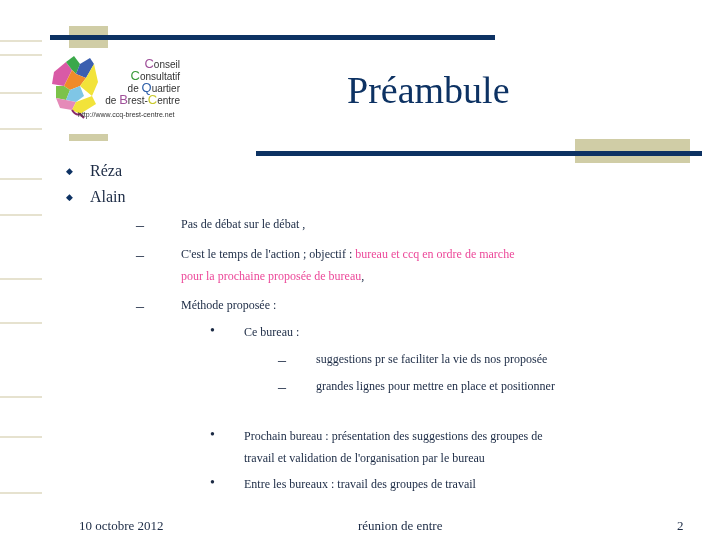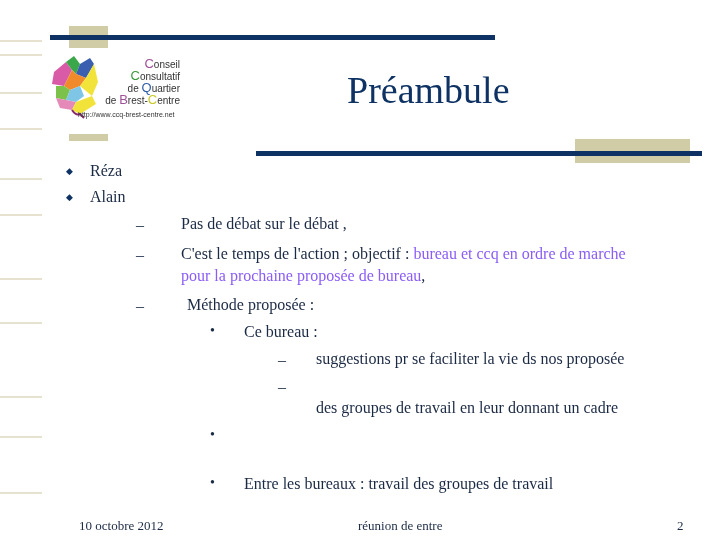--- a/index.html
+++ b/index.html
@@ -11,22 +11,22 @@
   .rule { position:absolute; background:#0d3263; }
   .logo { position:absolute; left:50px; top:52px; width:140px; height:72px; }
   .logo-text { position:absolute; left:102px; top:58px; font-family:"Liberation Sans","DejaVu Sans",sans-serif;
                font-size:10px; line-height:11px; text-align:right; color:#333; width:78px; }
   .logo-text .big { font-size:13px; }
   .logo-url { position:absolute; left:78px; top:111px; font-family:"Liberation Sans","DejaVu Sans",sans-serif; font-size:7px; color:#333; }
   .title { position:absolute; left:347px; top:68px; font-size:38px; color:#0d3263; }
   .l1 { position:absolute; left:90px; font-size:16px; }
   .b1 { position:absolute; left:66px; font-size:9px; color:#0d3263; }
   .dash { position:absolute; font-size:16px; color:#1b2a44; }
-  .text { position:absolute; font-size:16px; line-height:22px; color:#1b2a44; }
-  .red { color:#8b5cf6; }
+  .text { position:absolute; font-size:12px; line-height:22px; color:#1b2a44; }
+  .red { color:#ec4899; }
   .dot { position:absolute; font-size:14px; }
   .footer { position:absolute; top:518px; font-size:13px; color:#1b2a44; }
 </style>
 </head>
 <body>
 
 <div class="stripes">
   <div class="stripe" style="top:4px"></div>
     <div class="stripe" style="top:10px"></div>
   <div class="stripe" style="top:24px"></div>
@@ -109,36 +109,36 @@
 <span class="dash" style="left:136px;top:216px">–</span>
 <div class="text" style="left:181px;top:213px">Pas de débat sur le débat ,</div>
 
 <span class="dash" style="left:136px;top:246px">–</span>
 <div class="text" style="left:181px;top:243px;width:520px;">
   <span>C'est le temps de l'action ; objectif : </span><span class="red">bureau et ccq en ordre de marche</span><br>
   <span class="red">pour la prochaine proposée de bureau</span><span>,</span>
 </div>
 
 <span class="dash" style="left:136px;top:297px">–</span>
-<div class="text" style="left:187px;top:294px">Méthode proposée :</div>
+<div class="text" style="left:181px;top:294px">Méthode proposée :</div>
 
 <span class="dot" style="left:210px;top:323px">•</span>
 <div class="text" style="left:244px;top:321px">Ce bureau :</div>
 
 <span class="dash" style="left:278px;top:351px">–</span>
 <div class="text" style="left:316px;top:348px">suggestions pr se faciliter la vie ds nos proposée</div>
 
 <span class="dash" style="left:278px;top:378px">–</span>
 <div class="text" style="left:316px;top:375px;width:400px;">
-  <br><span>des groupes de travail en leur donnant un cadre</span>
+  <span>grandes lignes pour mettre en place et positionner</span><br>
 </div>
 
 <span class="dot" style="left:210px;top:427px">•</span>
 <div class="text" style="left:244px;top:425px;width:470px;">
-  <br>
+  <span>Prochain bureau : présentation des suggestions des groupes de</span><br><span>travail et validation de l'organisation par le bureau</span>
 </div>
 
 <span class="dot" style="left:210px;top:475px">•</span>
 <div class="text" style="left:244px;top:473px">Entre les bureaux : travail des groupes de travail</div>
 
 <div class="footer" style="left:79px">10 octobre 2012</div>
 <div class="footer" style="left:358px">réunion de entre</div>
 <div class="footer" style="left:677px">2</div>
 
 </body></html>

